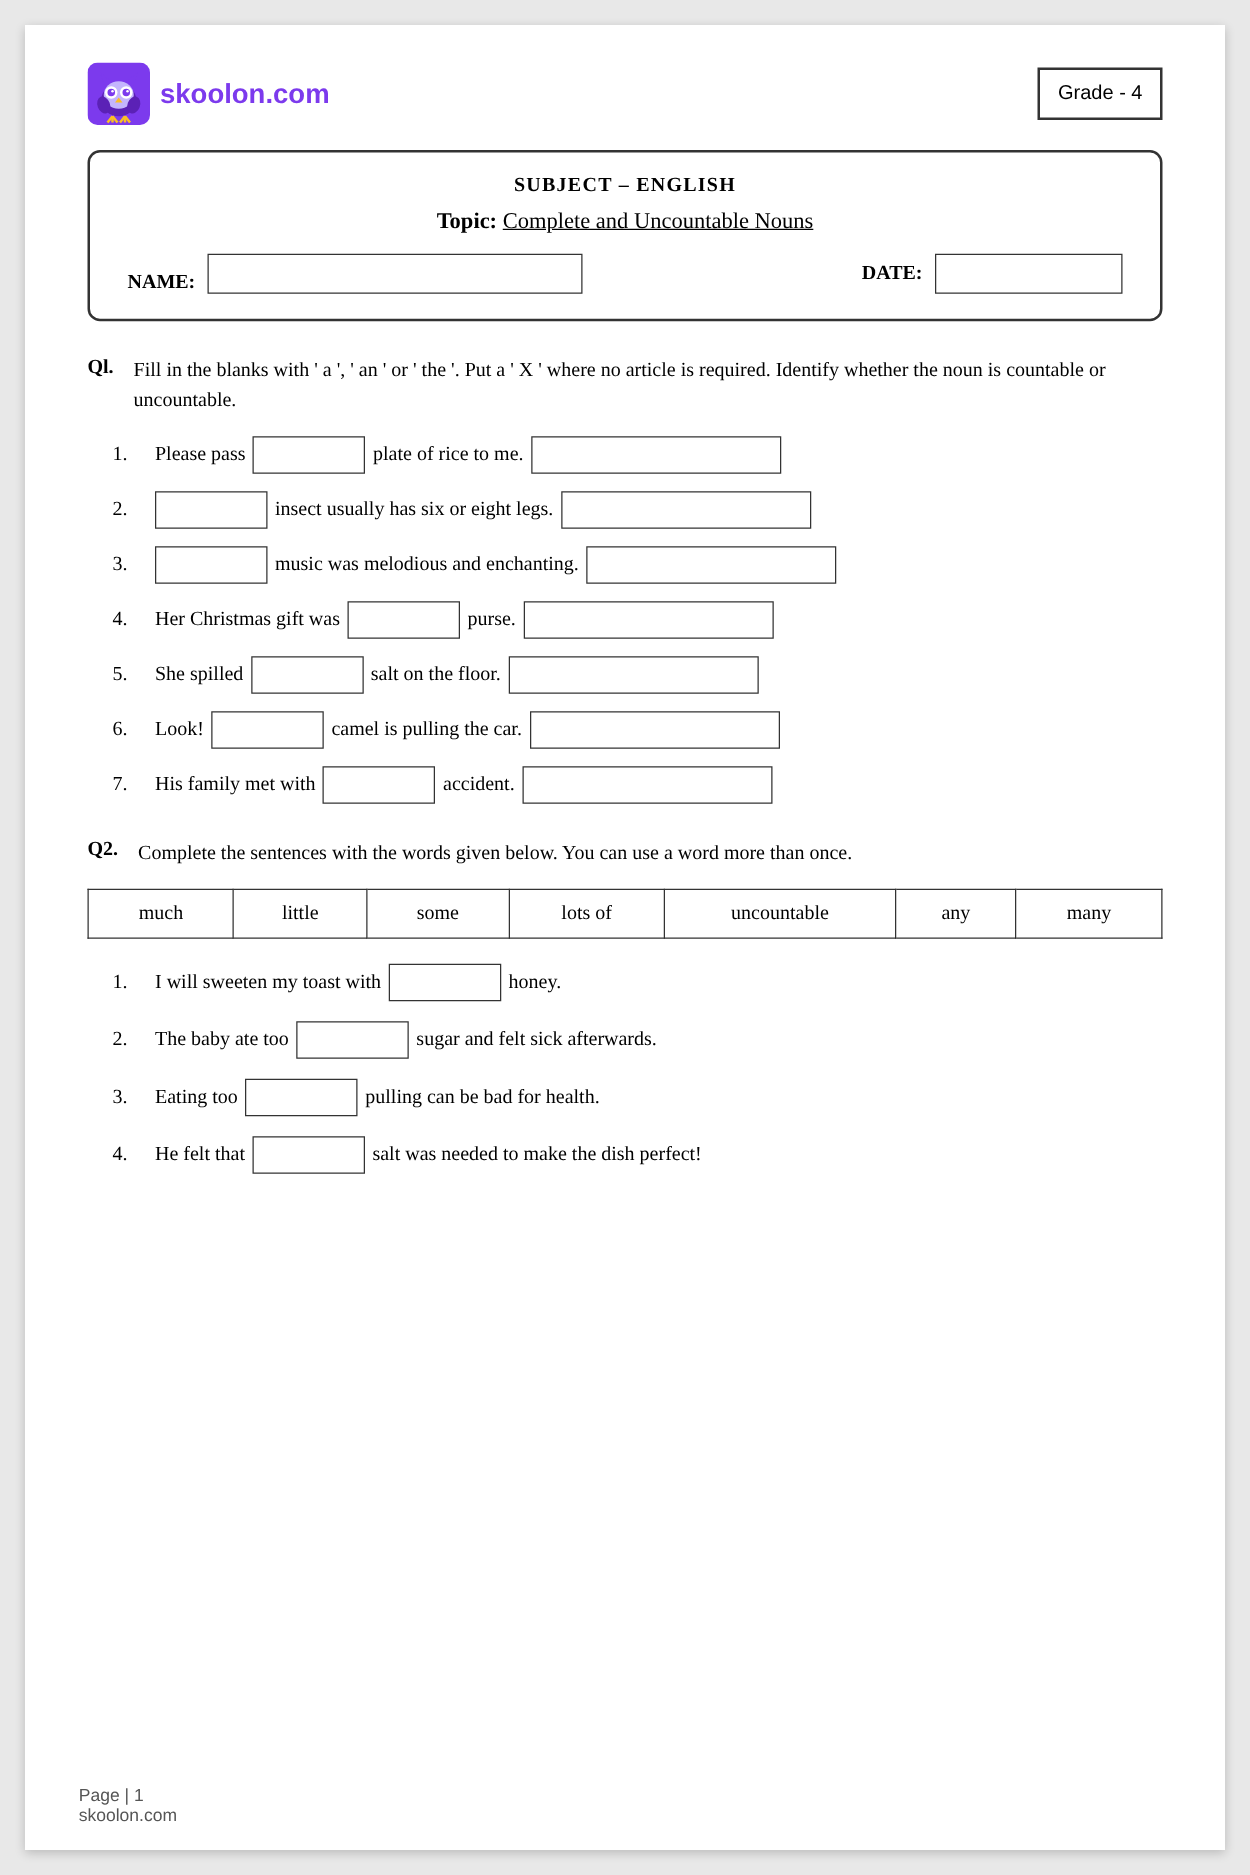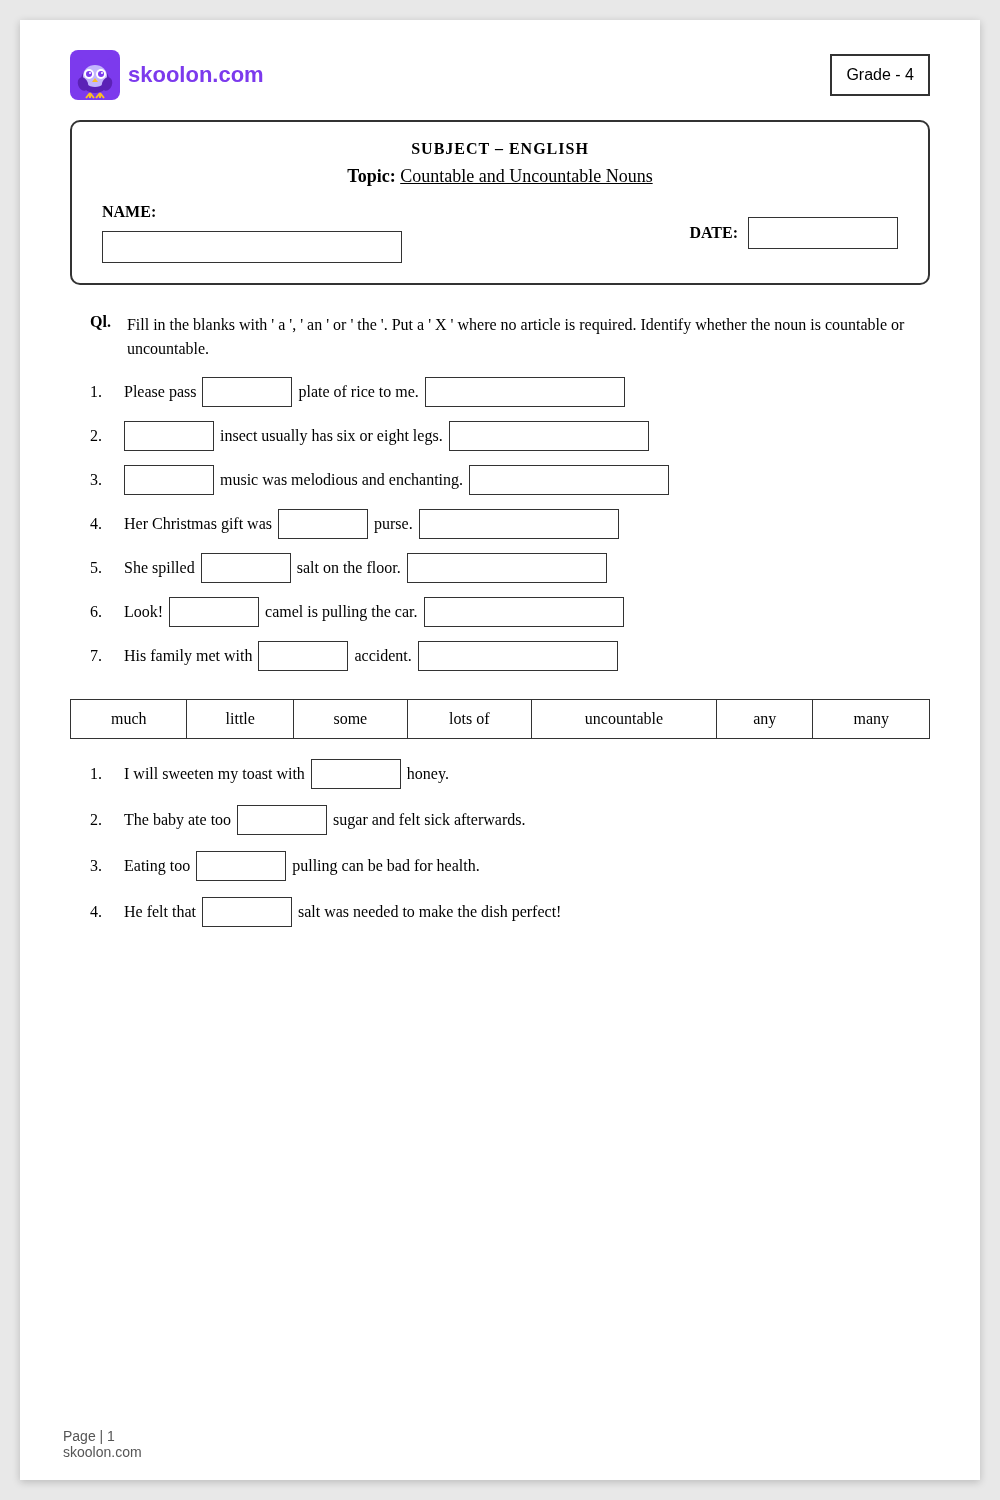--- a/index.html
+++ b/index.html
@@ -75,23 +75,22 @@
       text-decoration: underline;
     }
     .name-date-row {
       display: flex;
       justify-content: space-between;
       align-items: center;
       margin-top: 8px;
     }
     .name-section {
       display: flex;
-      align-items: flex-start;
+      align-items: flex-end;
       gap: 10px;
-      flex-direction: column;
     }
     .name-label {
       font-size: 16px;
       font-weight: bold;
     }
     .name-input-box {
       border: 1px solid #333;
       width: 300px;
       height: 32px;
       display: inline-block;
@@ -113,21 +112,20 @@
     }
 
     
     .question-block {
       margin-bottom: 28px;
     }
     .question-heading {
       display: flex;
       gap: 16px;
       margin-bottom: 16px;
-      margin-left: 20px;
     }
     .q-number {
       font-weight: bold;
       font-size: 16px;
       white-space: nowrap;
     }
     .q-text {
       font-size: 16px;
       font-weight: normal;
       line-height: 1.5;
@@ -243,21 +241,21 @@
       </svg>
       <span class="logo-text">skoolon.com</span>
     </div>
     <div class="grade-box">Grade - 4</div>
   </div>
 
   <div class="title-box">
     <div class="subject-title">SUBJECT – ENGLISH</div>
     <div class="topic-line">
       <span class="topic-label">Topic:</span>
-      <span class="topic-underline">Countable and Uncountable Nouns</span>
+      <span class="topic-underline">Complete and Uncountable Nouns</span>
     </div>
     <div class="name-date-row">
       <div class="name-section">
         <span class="name-label">NAME:</span>
         <div class="name-input-box"></div>
       </div>
       <div class="date-section">
         <span class="date-label">DATE:</span>
         <div class="date-input-box"></div>
       </div>
@@ -322,20 +320,24 @@
         <span class="item-text">His family met with</span>
         <div class="blank-box blank-small"></div>
         <span class="item-text">accident.</span>
         <div class="blank-box blank-large"></div>
       </div>
 
     </div>
   </div>
 
   <div class="question-block">
+    <div class="question-heading">
+      <span class="q-number">Q2.</span>
+      <span class="q-text">Complete the sentences with the words given below. You can use a word more than once.</span>
+    </div>
 
     <table class="word-bank-table">
       <tbody>
           <tr>
         <td>much</td>
         <td>little</td>
         <td>some</td>
         <td>lots of</td>
         <td>uncountable</td>
         <td>any</td>

